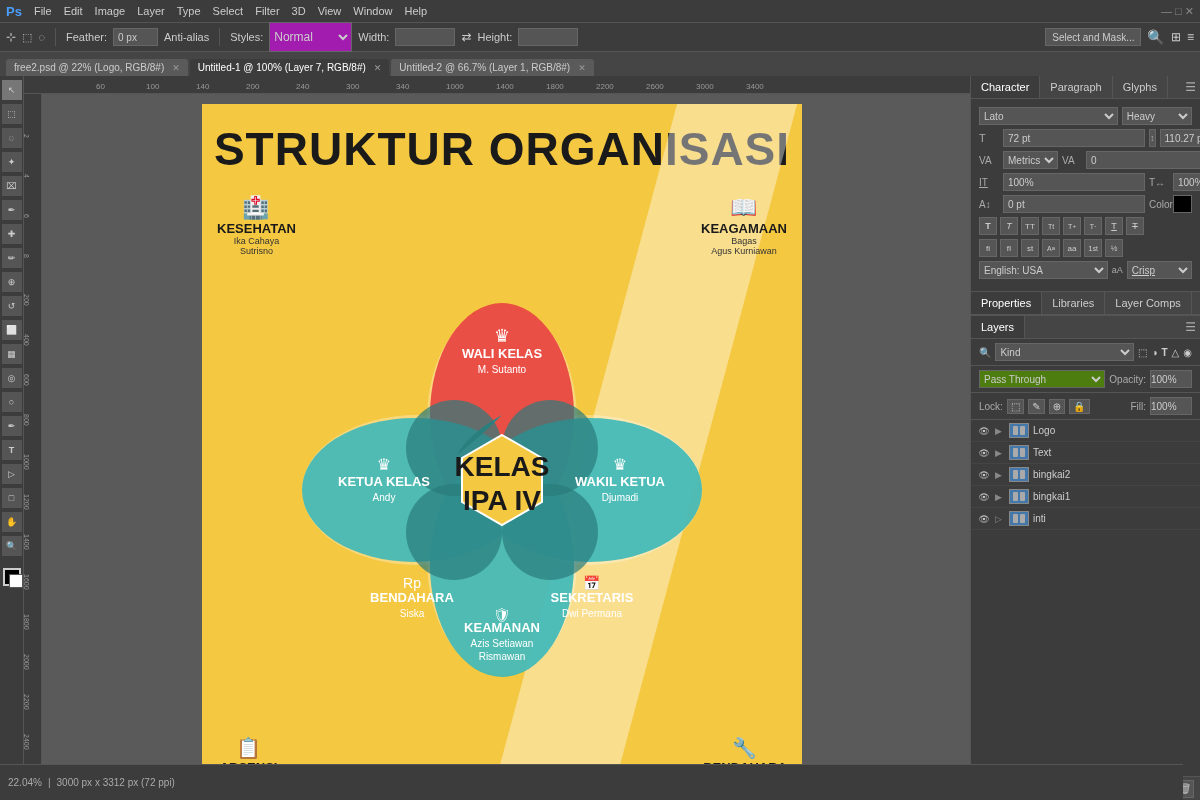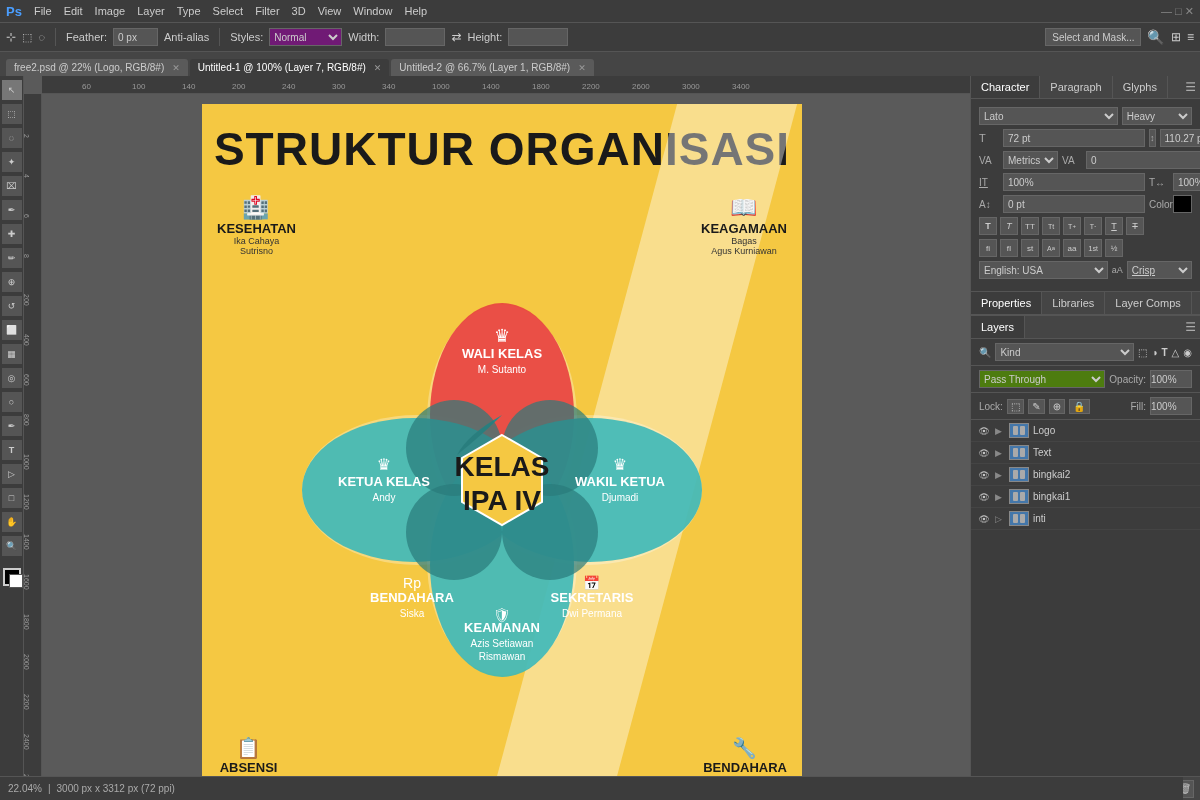--- a/index.html
+++ b/index.html
@@ -34,25 +34,25 @@
     .toolbar input {
       background: #555;
       border: 1px solid #666;
       color: #ccc;
       height: 18px;
       font-size: 10px;
       padding: 0 4px;
       width: 50px;
     }
     .toolbar select {
-      background: #701a75;
-      border: 1px solid #666;
-      color: #ccc;
-      height: 18px;
-      font-size: 10px;
+      background: #a21caf;
+      border: 1px solid #666;
+      color: #ccc;
+      height: 30px;
+      font-size: 12px;
     }
     .toolbar-btn {
       background: #555;
       border: 1px solid #666;
       color: #ccc;
       height: 18px;
       font-size: 10px;
       padding: 0 6px;
       cursor: pointer;
     }
@@ -324,21 +324,21 @@
       color: #ccc;
       font-size: 10px;
       display: flex;
       align-items: center;
       justify-content: center;
       cursor: pointer;
     }
 
     
     .status-bar {
-      height: 24px;
+      height: 36px;
       background: #3c3c3c;
       border-top: 1px solid #555;
       display: flex;
       align-items: center;
       padding: 0 8px;
       font-size: 10px;
       color: #aaa;
       position: absolute;
       bottom: 0;
       left: 0;
@@ -460,21 +460,21 @@
     <div class="tool-btn">□</div>
     <div class="tool-btn">✋</div>
     <div class="tool-btn">🔍</div>
     <div style="margin-top:8px; width:18px; height:18px; background:#000; border:2px solid #ccc; position:relative;">
       <div style="position:absolute;bottom:-4px;right:-4px;width:14px;height:14px;background:#fff;border:1px solid #555;"></div>
     </div>
   </div>
 
   <div class="canvas-area">
 
-    <div class="ruler-h" style="margin-left:18px;">
+    <div class="ruler-h" style="padding-left:32px;">
       <svg width="100%" height="18">
         <rect width="100%" height="18" fill="#3c3c3c"></rect>
         <text x="40" y="13" fill="#999" font-size="8">60</text>
         <text x="90" y="13" fill="#999" font-size="8">100</text>
         <text x="140" y="13" fill="#999" font-size="8">140</text>
         <text x="190" y="13" fill="#999" font-size="8">200</text>
         <text x="240" y="13" fill="#999" font-size="8">240</text>
         <text x="290" y="13" fill="#999" font-size="8">300</text>
         <text x="340" y="13" fill="#999" font-size="8">340</text>
         <text x="390" y="13" fill="#999" font-size="8">1000</text>

